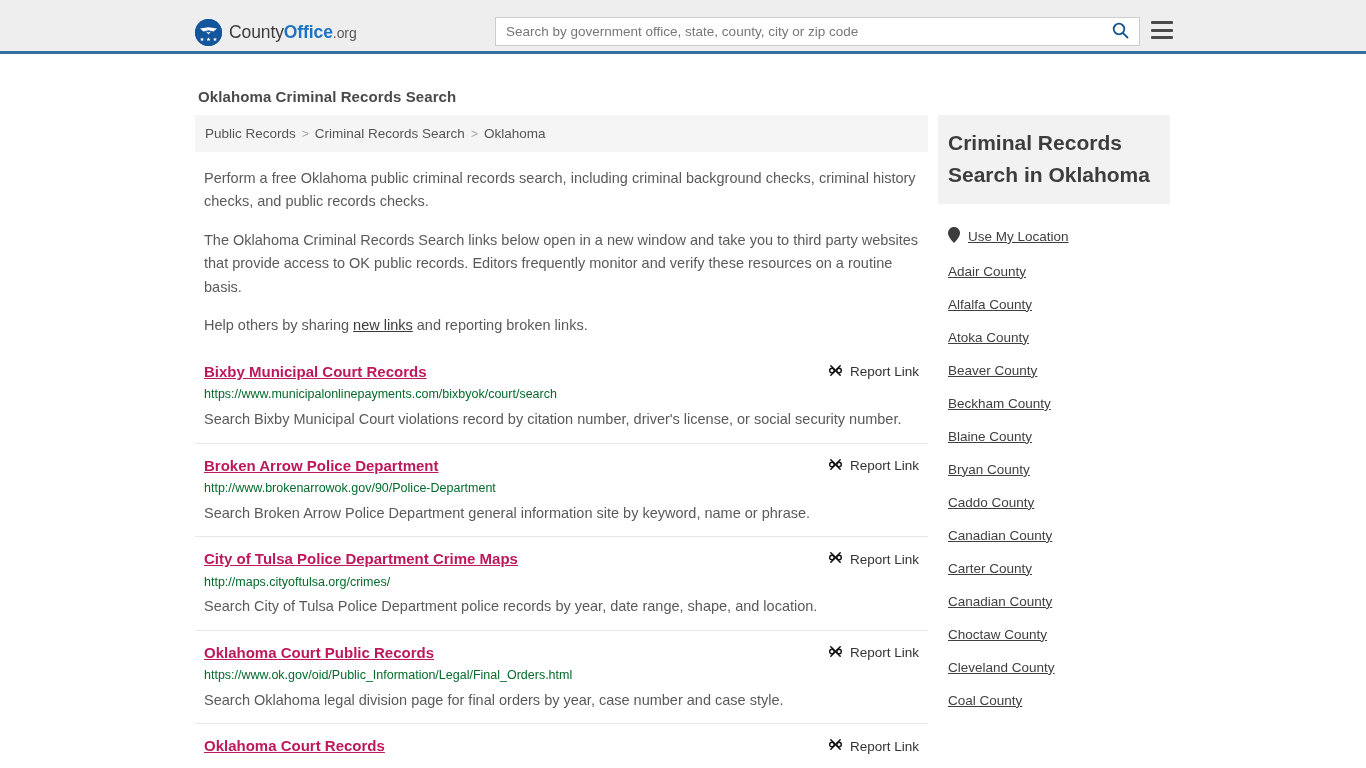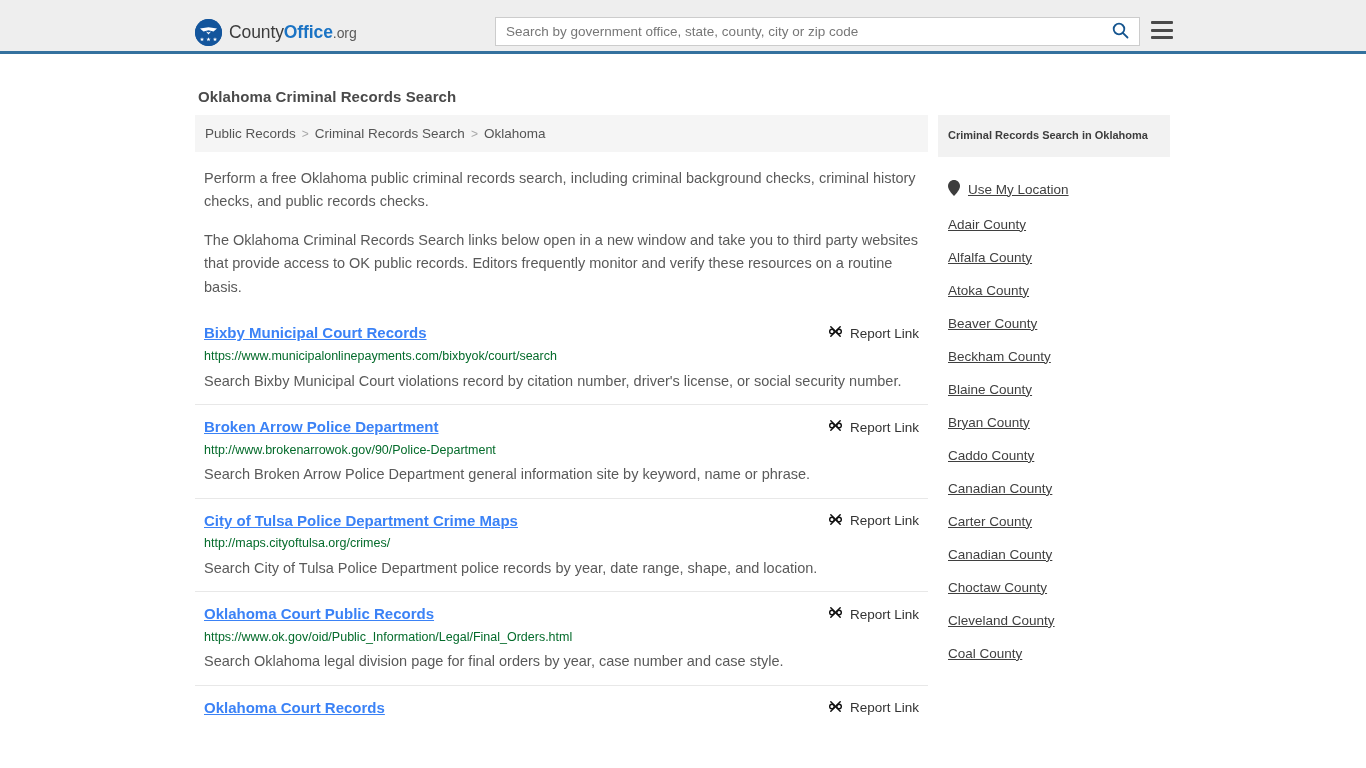--- a/index.html
+++ b/index.html
@@ -155,21 +155,21 @@
   }
   .result:first-child { border-top: 0; padding-top: 0; }
   .result-head {
     display: flex;
     justify-content: space-between;
     align-items: flex-start;
   }
   .result-title {
     font-size: 15px;
     font-weight: bold;
-    color: #3b82f6;
+    color: #be185d;
     text-decoration: underline;
     cursor: pointer;
     line-height: 1.3;
   }
   .report-link {
     display: flex;
     align-items: center;
     gap: 7px;
     font-size: 13.5px;
     color: #333333;
@@ -195,21 +195,21 @@
   
   .sidebar {
     position: absolute;
     left: 938px;
     top: 61px;
     width: 232px;
   }
   .sidebar-header {
     background: #f2f2f2;
     padding: 12px 10px 13px 10px;
-    font-size: 11px;
+    font-size: 21px;
     font-weight: bold;
     color: #3d3d3d;
     line-height: 1.52;
   }
   .sidebar-list { margin-top: 14px; }
   .sidebar-item {
     display: flex;
     align-items: center;
     gap: 8px;
     padding: 9px 0 9px 10px;
@@ -270,20 +270,21 @@
       <a>Public Records</a>
       <span class="sep">&gt;</span>
       <a>Criminal Records Search</a>
       <span class="sep">&gt;</span>
       <span class="current">Oklahoma</span>
     </nav>
 
     <div class="intro">
       <p>Perform a free Oklahoma public criminal records search, including criminal background checks, criminal history checks, and public records checks.</p>
       <p>The Oklahoma Criminal Records Search links below open in a new window and take you to third party websites that provide access to OK public records. Editors frequently monitor and verify these resources on a routine basis.</p>
+      <p><span>Help others by sharing </span><a>new links</a><span> and reporting broken links.</span></p>
     </div>
 
     <div class="results">
 
       <div class="result">
         <div class="result-head">
           <a class="result-title">Bixby Municipal Court Records</a>
           <span class="report-link">
             <span>
               <svg width="15" height="15" viewBox="0 0 16 16" aria-hidden="true">

